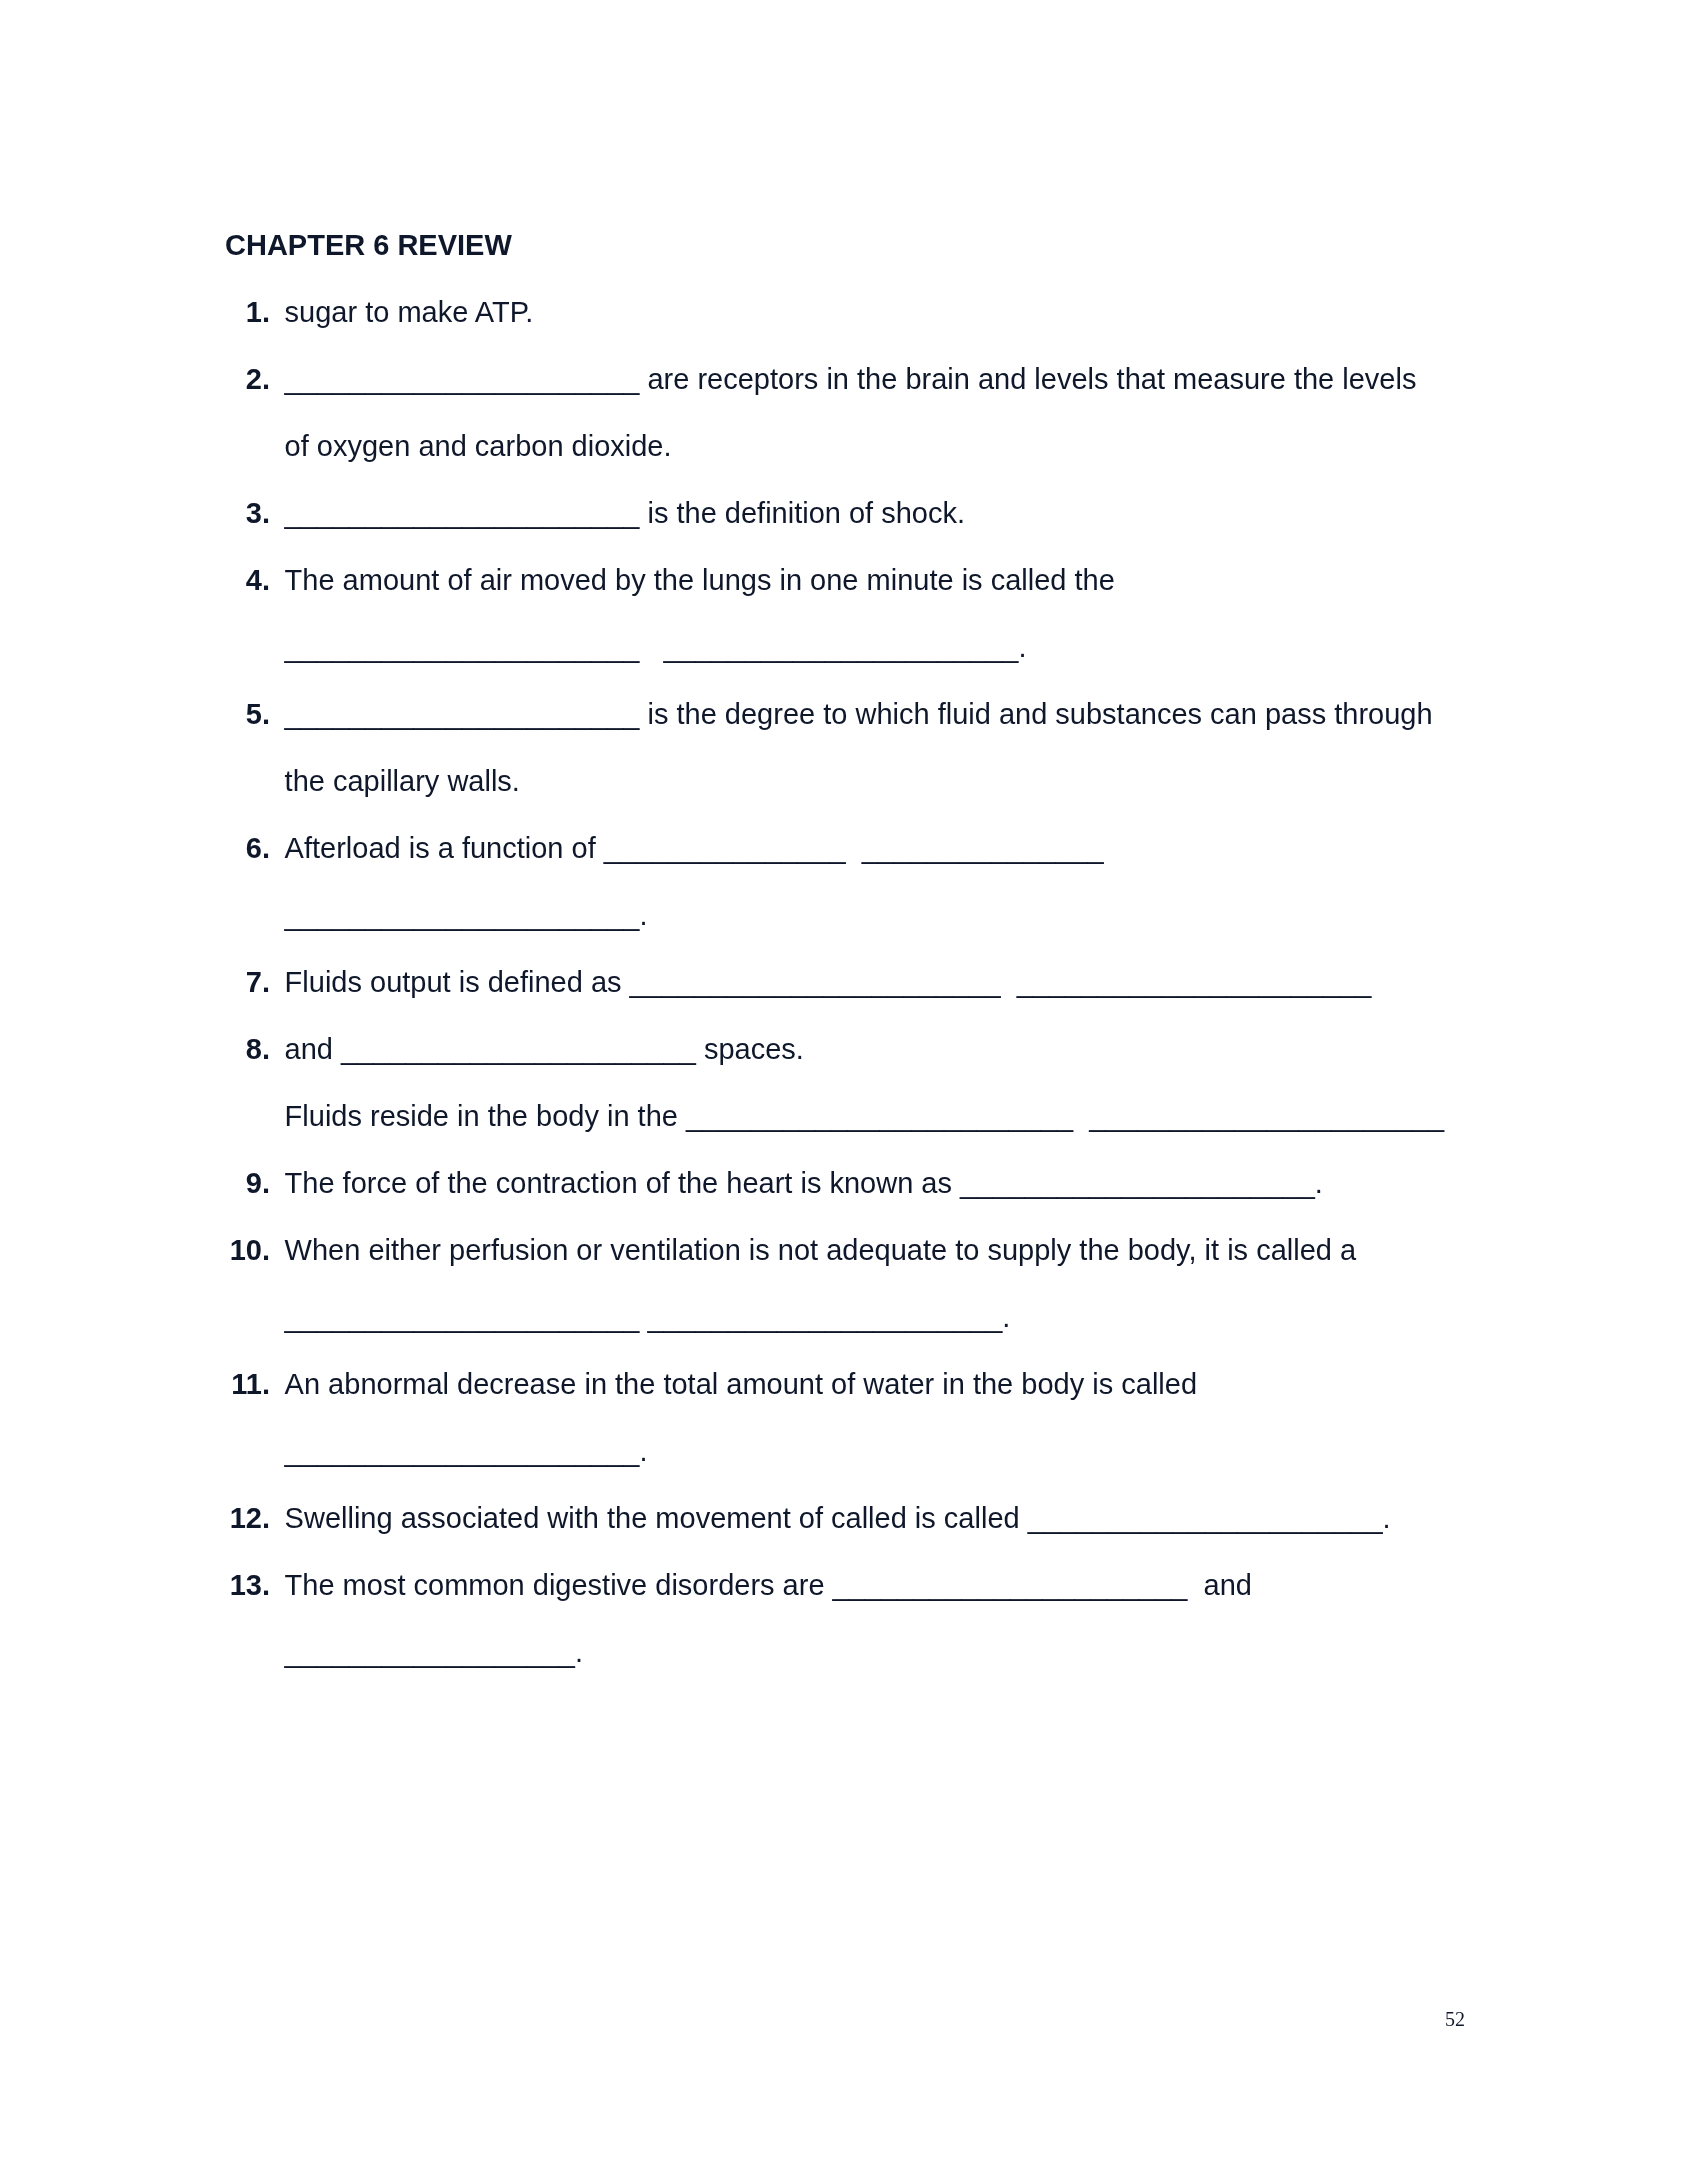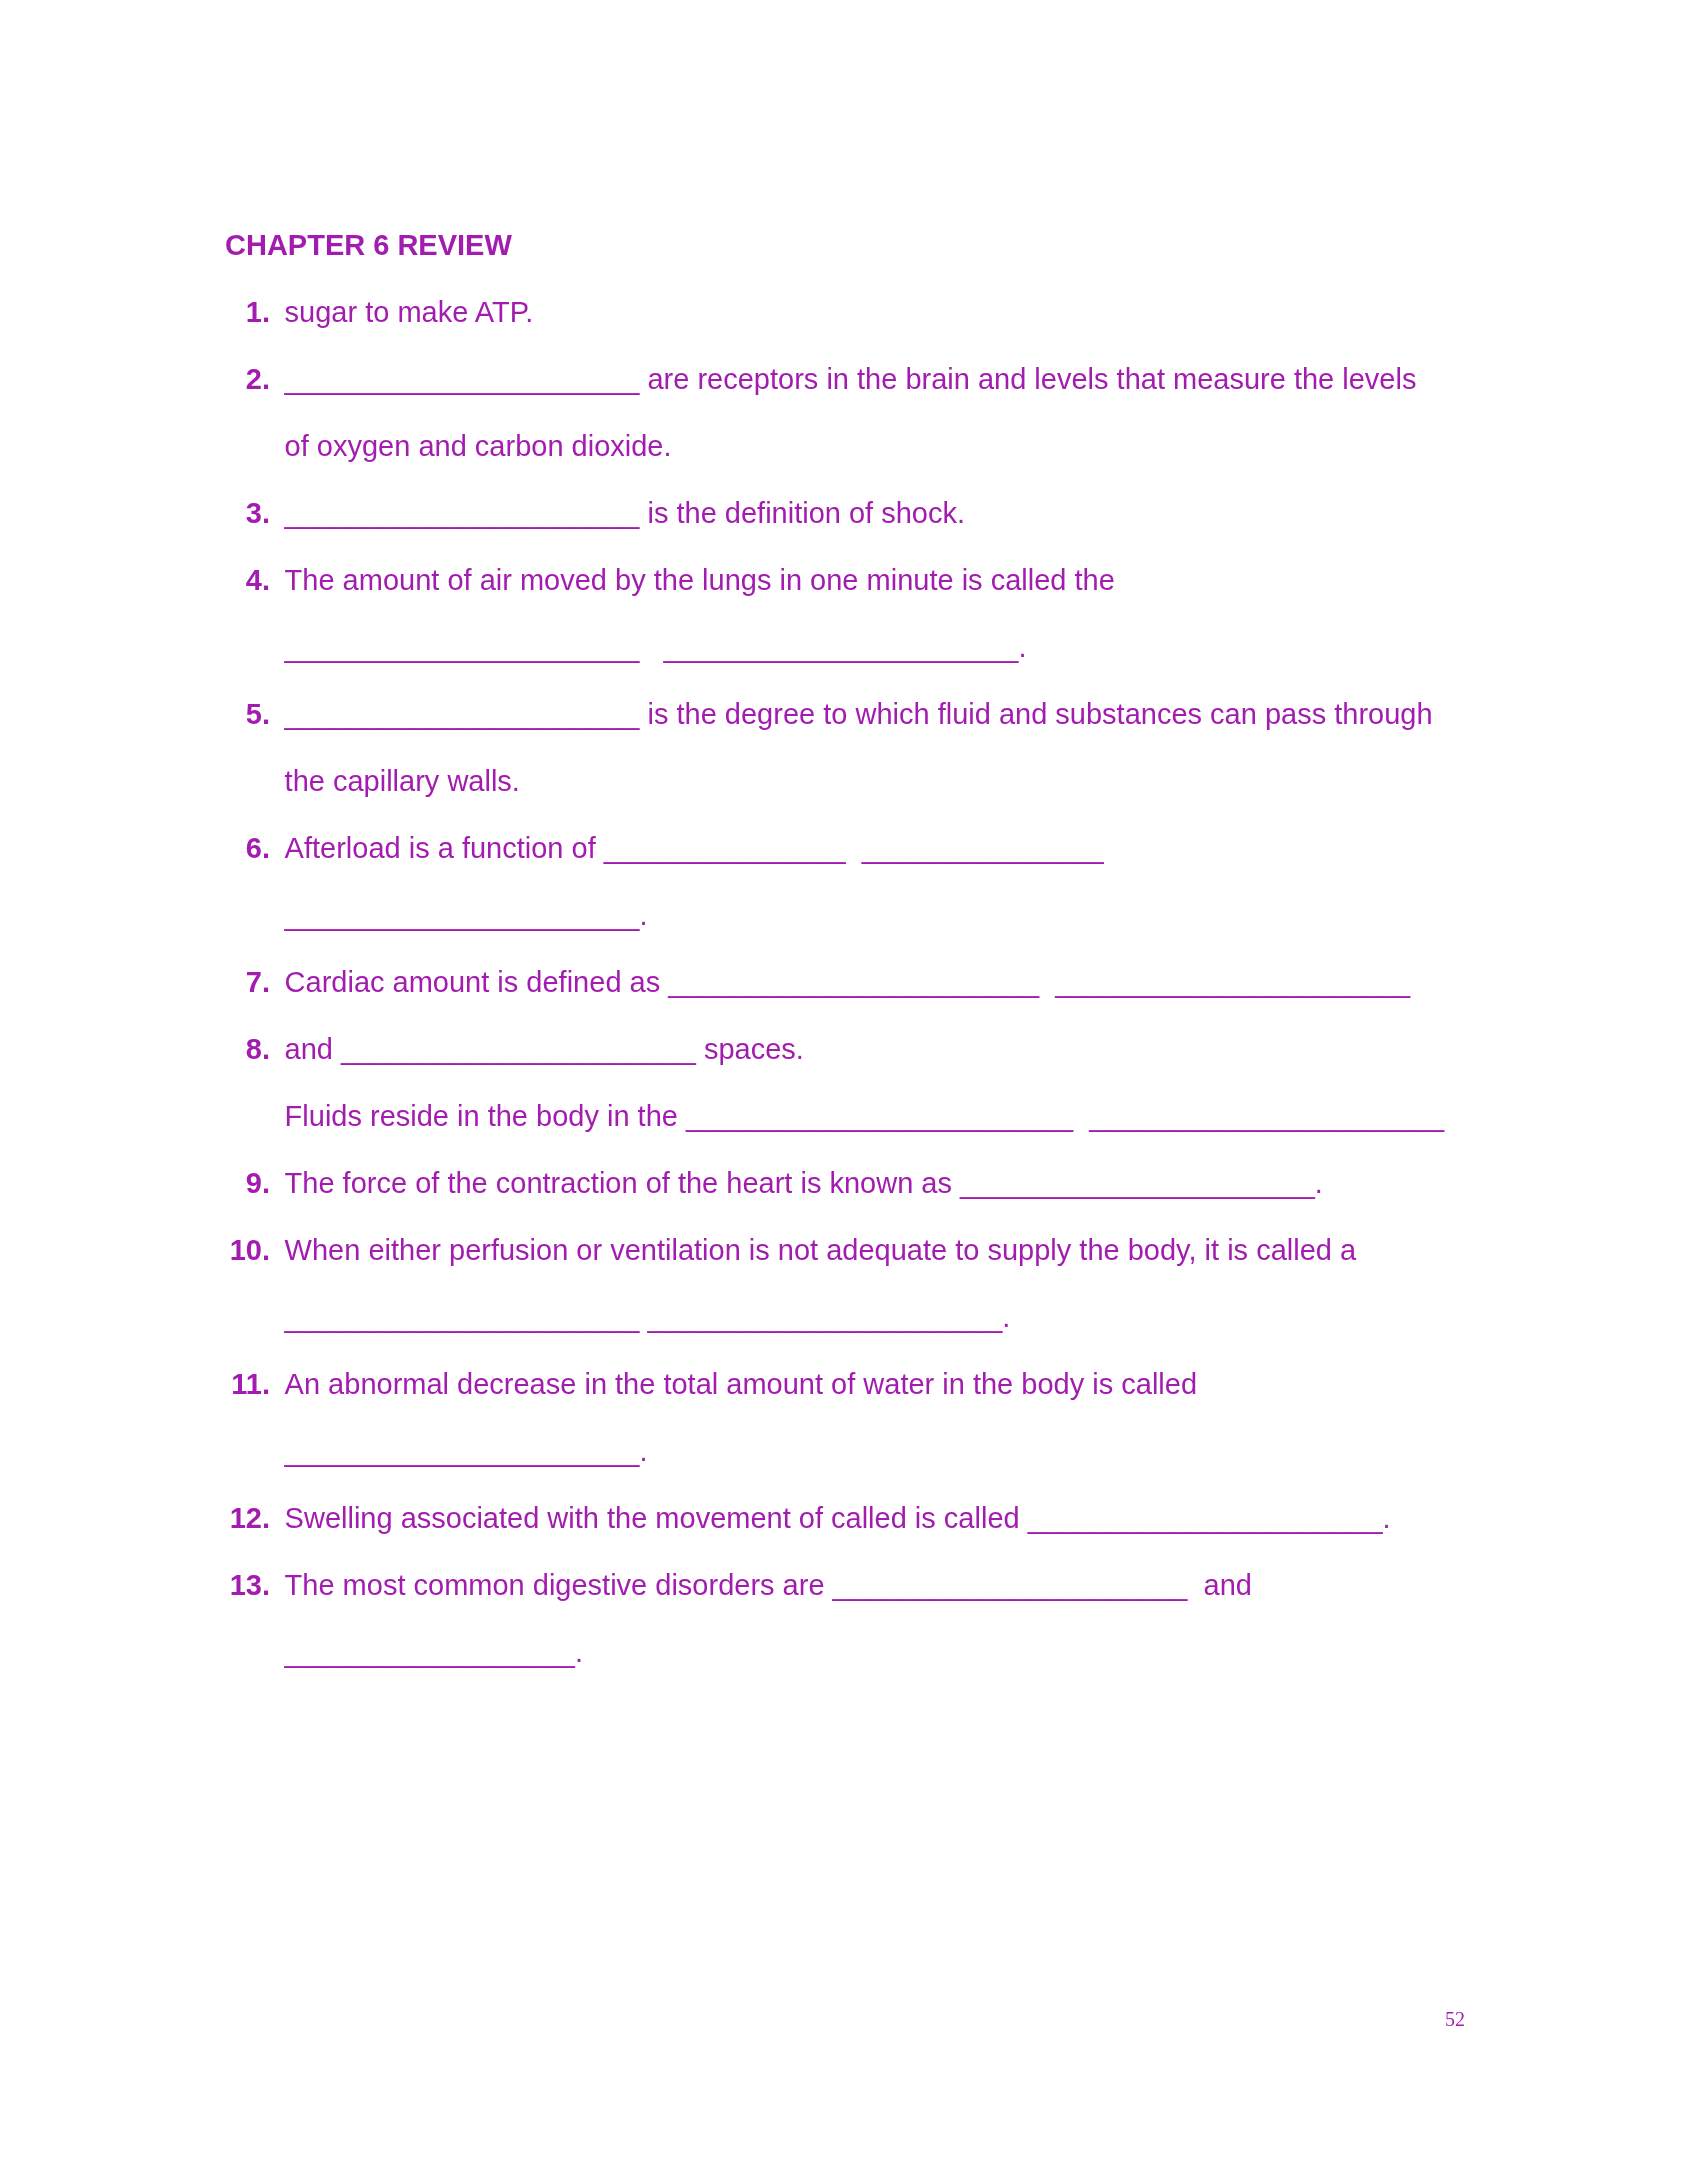--- a/index.html
+++ b/index.html
@@ -5,21 +5,21 @@
   html, body {
     margin: 0;
     padding: 0;
     background: #ffffff;
   }
   .page {
     position: relative;
     width: 1687px;
     height: 2183px;
     background: #ffffff;
-    color: #a21caf;
+    color: #0f172a;
     font-family: "Liberation Sans", sans-serif;
     font-size: 29px;
     box-sizing: border-box;
     padding: 212px 212px 0 225px;
     overflow: hidden;
   }
   .title {
     font-weight: bold;
     line-height: 67px;
     white-space: pre;
@@ -110,21 +110,21 @@
     <div class="num">6.</div>
     <div class="body">
       <div class="line">Afterload is a function of _______________  _______________</div>
       <div class="line">______________________.</div>
     </div>
   </div>
 
   <div class="item">
     <div class="num">7.</div>
     <div class="body">
-      <div class="line">Cardiac amount is defined as _______________________  ______________________</div>
+      <div class="line">Fluids output is defined as _______________________  ______________________</div>
     </div>
   </div>
 
   <div class="item">
     <div class="num">8.</div>
     <div class="body">
       <div class="line">and ______________________ spaces.</div>
       <div class="line">Fluids reside in the body in the ________________________  ______________________</div>
     </div>
   </div>

